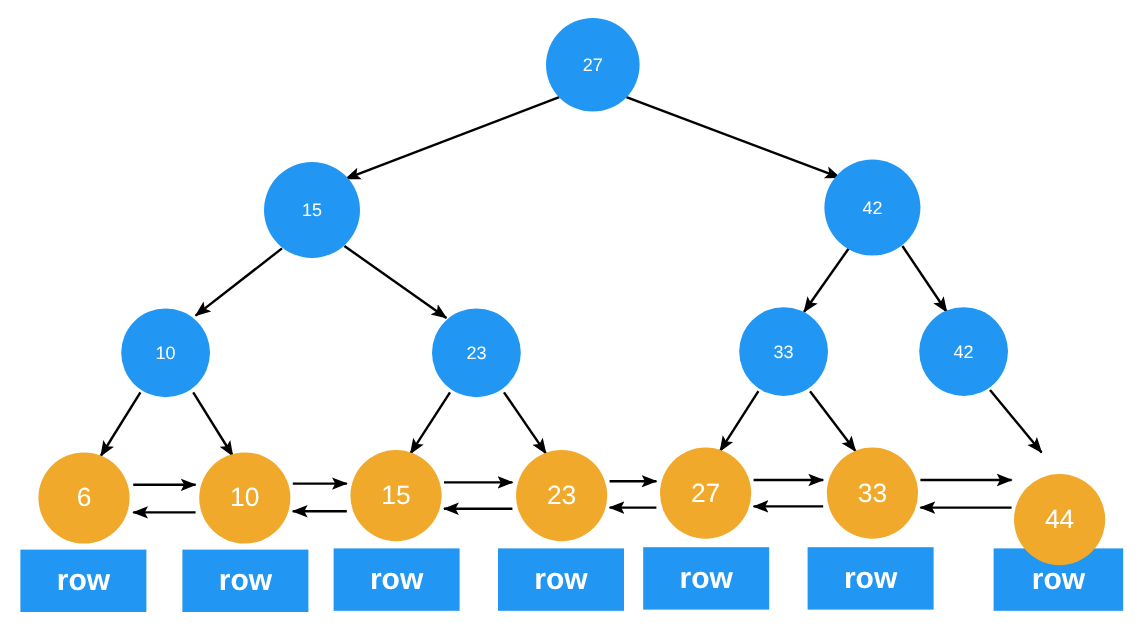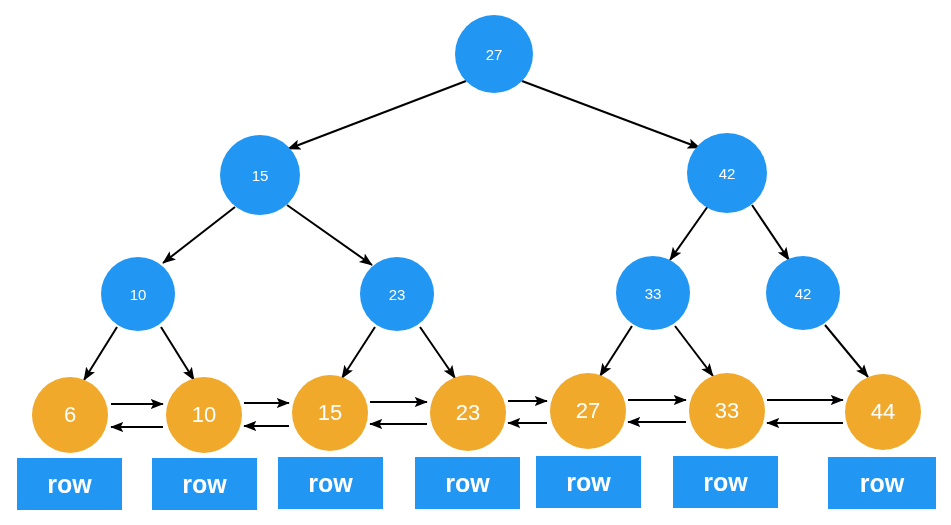--- a/index.html
+++ b/index.html
@@ -117,21 +117,21 @@
       </div>
       <div class="node node-leaf" style="left: 430px; top: 375px; width: 76px; height: 76px; background: rgb(240, 169, 43);">
         <span class="node-label lbl-leaf">23</span>
       </div>
       <div class="node node-leaf" style="left: 550px; top: 373px; width: 76px; height: 76px; background: rgb(240, 169, 43);">
         <span class="node-label lbl-leaf">27</span>
       </div>
       <div class="node node-leaf" style="left: 689px; top: 373px; width: 76px; height: 76px; background: rgb(240, 169, 43);">
         <span class="node-label lbl-leaf">33</span>
       </div>
-      <div class="node node-leaf" style="left: 845px; top: 374px; width: 76px; height: 76px; background: rgb(240, 169, 43);">
+      <div class="node node-leaf" style="left: 845px; top: 395px; width: 76px; height: 76px; background: rgb(240, 169, 43);">
         <span class="node-label lbl-leaf">44</span>
       </div>
     </div>
   <div id="row-layer">
       <div class="rowbox" style="left: 17px; top: 458px; width: 105px; height: 52px; background: rgb(33, 150, 243);">row</div>
       <div class="rowbox" style="left: 152px; top: 458px; width: 105px; height: 52px; background: rgb(33, 150, 243);">row</div>
       <div class="rowbox" style="left: 278px; top: 457px; width: 105px; height: 52px; background: rgb(33, 150, 243);">row</div>
       <div class="rowbox" style="left: 415px; top: 457px; width: 105px; height: 52px; background: rgb(33, 150, 243);">row</div>
       <div class="rowbox" style="left: 536px; top: 456px; width: 105px; height: 52px; background: rgb(33, 150, 243);">row</div>
       <div class="rowbox" style="left: 673px; top: 456px; width: 105px; height: 52px; background: rgb(33, 150, 243);">row</div>

